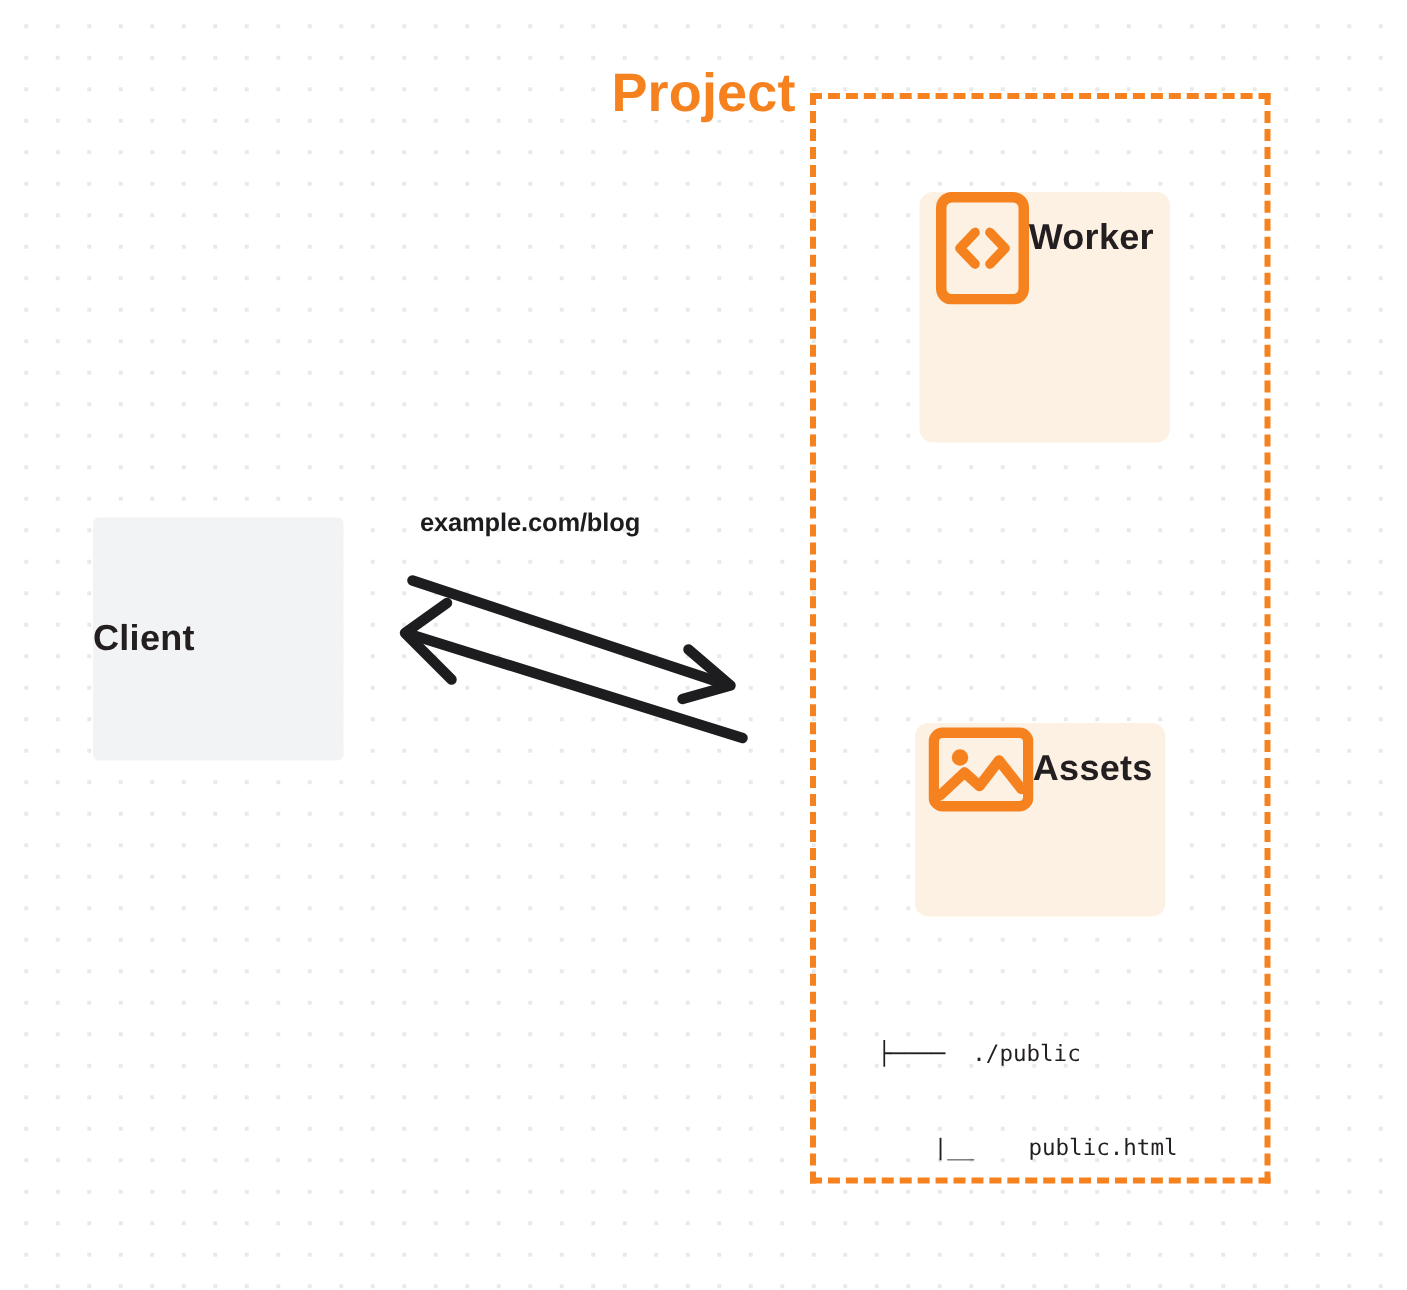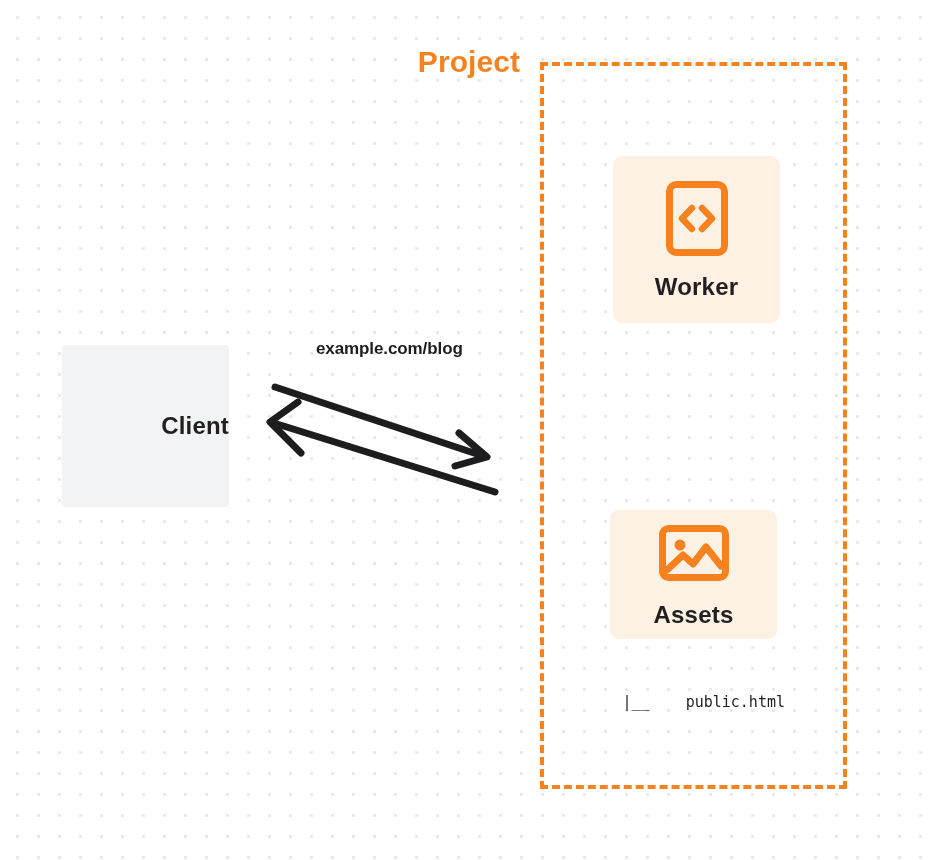--- a/index.html
+++ b/index.html
@@ -31,38 +31,36 @@
     background: transparent;
   }
   .project-label {
     position: absolute;
     left: 50%;
     top: 62px;
     transform: translate(-50%, -50%);
     background: #ffffff;
     padding: 0 7px;
     color: #F6821F;
-    font-size: 30px;
+    font-size: 36px;
     font-weight: 700;
     letter-spacing: 0.1px;
     line-height: 1;
     white-space: nowrap;
   }
 
   
   .node-card {
     position: absolute;
     box-sizing: border-box;
     background: #FDF1E4;
     border-radius: 9px;
     display: flex;
-    flex-direction: column;
-    align-items: center;
+    align-items: flex-start;
     justify-content: center;
-    margin-top: 28px;
   }
   .node-card .icon-wrap {
     display: block;
     line-height: 0;
   }
   .node-card .node-label {
     margin-top: 19px;
     font-size: 24px;
     font-weight: 700;
     color: #231F20;
@@ -88,42 +86,41 @@
     position: absolute;
     left: 62px;
     top: 345px;
     width: 167px;
     height: 162px;
     box-sizing: border-box;
     background: #F2F3F4;
     border-radius: 4px;
     display: flex;
     align-items: center;
-    justify-content: flex-end;
+    justify-content: flex-start;
   }
   #client-box .node-label {
     font-size: 24px;
     font-weight: 700;
     color: #231F20;
     letter-spacing: 0.2px;
     line-height: 1;
   }
 
   
   .edge-label {
     position: absolute;
     left: 280px;
     top: 340px;
     font-size: 17px;
     font-weight: 700;
     color: #1d1d1f;
     letter-spacing: -0.1px;
     line-height: 1;
     white-space: nowrap;
-    margin-left: 36px;
   }
 
   
   #arrow-layer {
     position: absolute;
     left: 0;
     top: 0;
     width: 938px;
     height: 860px;
     pointer-events: none;
@@ -174,20 +171,21 @@
       <svg width="70" height="62" viewBox="0 0 70 62" xmlns="http://www.w3.org/2000/svg">
         <rect x="3.5" y="6.5" width="63" height="49" rx="6" ry="6" fill="none" stroke="#F6821F" stroke-width="7"></rect>
         <circle cx="21" cy="23" r="5.5" fill="#F6821F"></circle>
         <path d="M8 48 L24 33 L34 42 L47 25 L62 44" fill="none" stroke="#F6821F" stroke-width="7" stroke-linecap="round" stroke-linejoin="round"></path>
       </svg>
     </span>
     <span class="node-label">Assets</span>
   </div>
 
   <div id="file-tree">
+    <span class="tree-row root">├────  ./public</span>
     <span class="tree-row">|__    public.html</span>
     
   </div>
 
   <div id="client-box">
     <span class="node-label">Client</span>
   </div>
 
   <div class="edge-label">example.com/blog</div>
 

